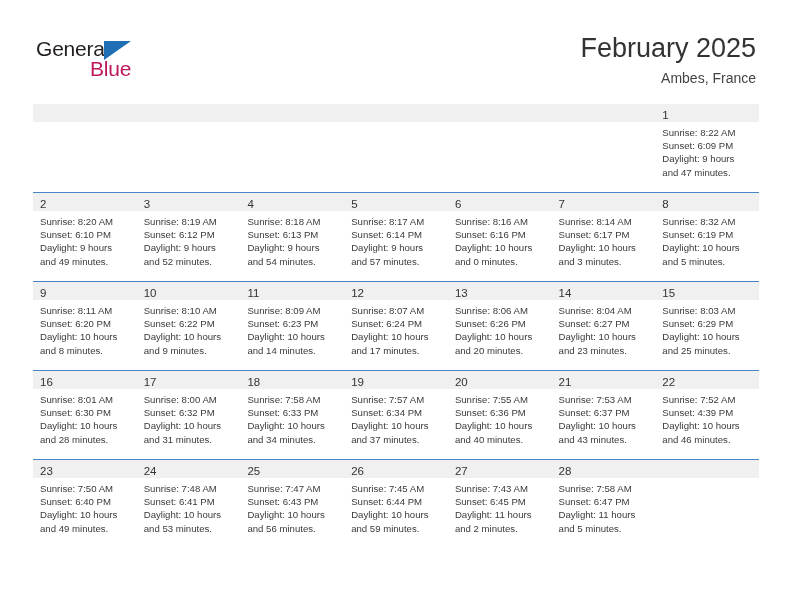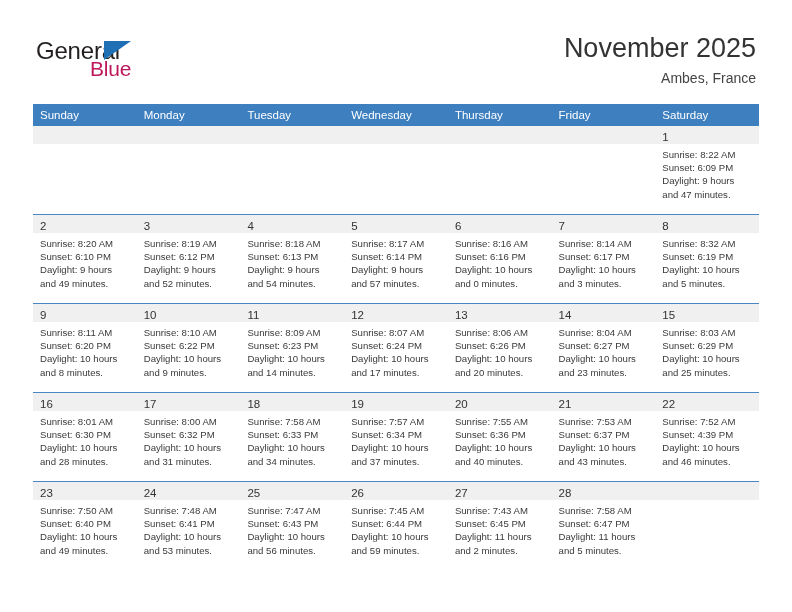--- a/index.html
+++ b/index.html
@@ -35,21 +35,21 @@
     position: absolute;
     left: 36px;
     top: 37px;
     width: 130px;
     height: 46px;
   }
   .logo-general {
     position: absolute;
     left: 0;
     top: 0;
-    font-size: 24px;
+    font-size: 21px;
     letter-spacing: -0.2px;
     color: #231f20;
     font-family: "Liberation Sans", sans-serif;
   }
   .logo-mark {
     position: absolute;
     left: 68px;
     top: 4px;
     width: 27px;
     height: 19px;
@@ -173,36 +173,27 @@
 
     <div class="logo">
       <span class="logo-general">General</span>
       <span class="logo-mark">
           <span class="tri"></span>
         </span>
       <span class="logo-blue">Blue</span>
     </div>
 
     <div class="title-block">
-      <div class="cal-title">November 2025</div>
+      <div class="cal-title">February 2025</div>
       <div class="cal-subtitle">Ambes, France</div>
     </div>
 
   </div>
 
   <div class="calendar">
-    <div class="weekhead" id="weekhead">
-        <div class="wh-cell">Sunday</div>
-        <div class="wh-cell">Monday</div>
-        <div class="wh-cell">Tuesday</div>
-        <div class="wh-cell">Wednesday</div>
-        <div class="wh-cell">Thursday</div>
-        <div class="wh-cell">Friday</div>
-        <div class="wh-cell">Saturday</div>
-      </div>
     <div id="weeks">
         <div class="week">
           <div class="daycell empty">
             <div class="daynum-strip"><span class="daynum"></span></div>
             <div class="daybody"></div>
           </div>
           <div class="daycell empty">
             <div class="daynum-strip"><span class="daynum"></span></div>
             <div class="daybody"></div>
           </div>

